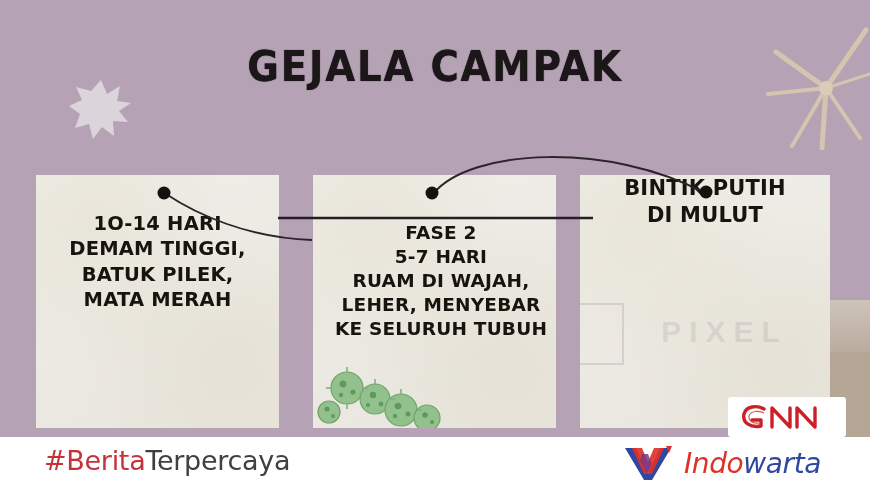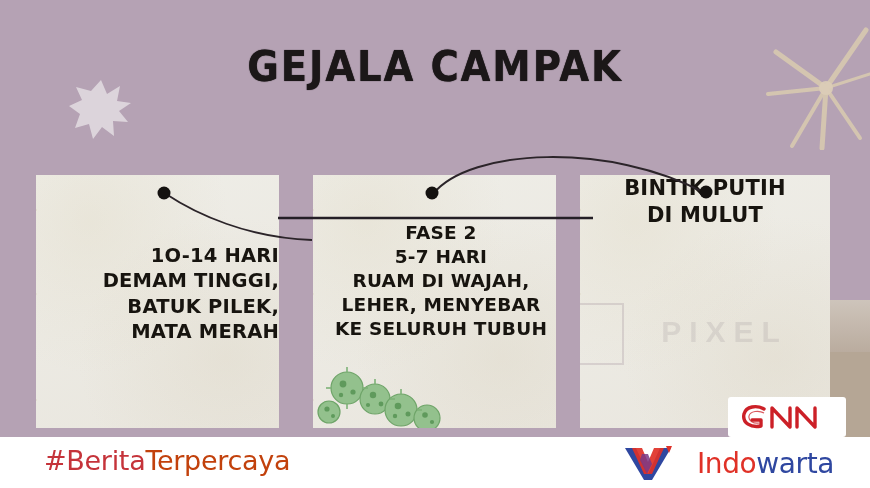--- a/index.html
+++ b/index.html
@@ -77,21 +77,21 @@
   .card-text{
     position:relative;z-index:3;
     font-family:"DejaVu Sans", sans-serif;
     font-weight:bold;
     color:#17140f;
     text-align:center;
     letter-spacing:.2px;
     white-space:pre-line;
     line-height:1.30;
   }
-  #card1 .card-text{font-size:19.5px;padding-top:68px;text-align:right;}
+  #card1 .card-text{font-size:19.5px;padding-top:36px;}
   #card2 .card-text{font-size:18.5px;padding-top:46px;margin-left:13px;}
   #card3 .card-text{font-size:21px;}
 
   
   .watermark{
     position:absolute;left:0;top:126px;width:289px;height:62px;
     font-family:"Liberation Sans", sans-serif;
     font-weight:bold;font-size:30px;letter-spacing:8px;
     color:rgba(150,140,145,.20);
     display:flex;align-items:center;justify-content:center;
@@ -113,25 +113,25 @@
   .footer{
     position:absolute;left:0;top:437px;width:870px;height:51px;
     background:#ffffff;
   }
   .hashtag{
     position:absolute;left:24px;top:445px;
     font-family:"DejaVu Sans", sans-serif;
     font-size:27px;font-weight:normal;letter-spacing:-.3px;
   }
   .ht-red{color:#c5333a;margin-left:20px;}
-  .ht-blue{color:#c2410c;}
+  .ht-blue{color:#404040;}
 
   .brand{
     position:absolute;left:622px;top:441px;height:44px;
-    display:flex;align-items:center;gap:23px;
+    display:flex;align-items:center;gap:10px;font-style:italic;
   }
   .brand-word{
     font-family:"DejaVu Sans", sans-serif;
     font-size:28px;letter-spacing:-.4px;
   }
   .bw-red{color:#e03127;}
   .bw-blue{color:#2f47a0;}
 
   .cnn-box{
     position:absolute;left:728px;top:397px;width:118px;height:40px;

